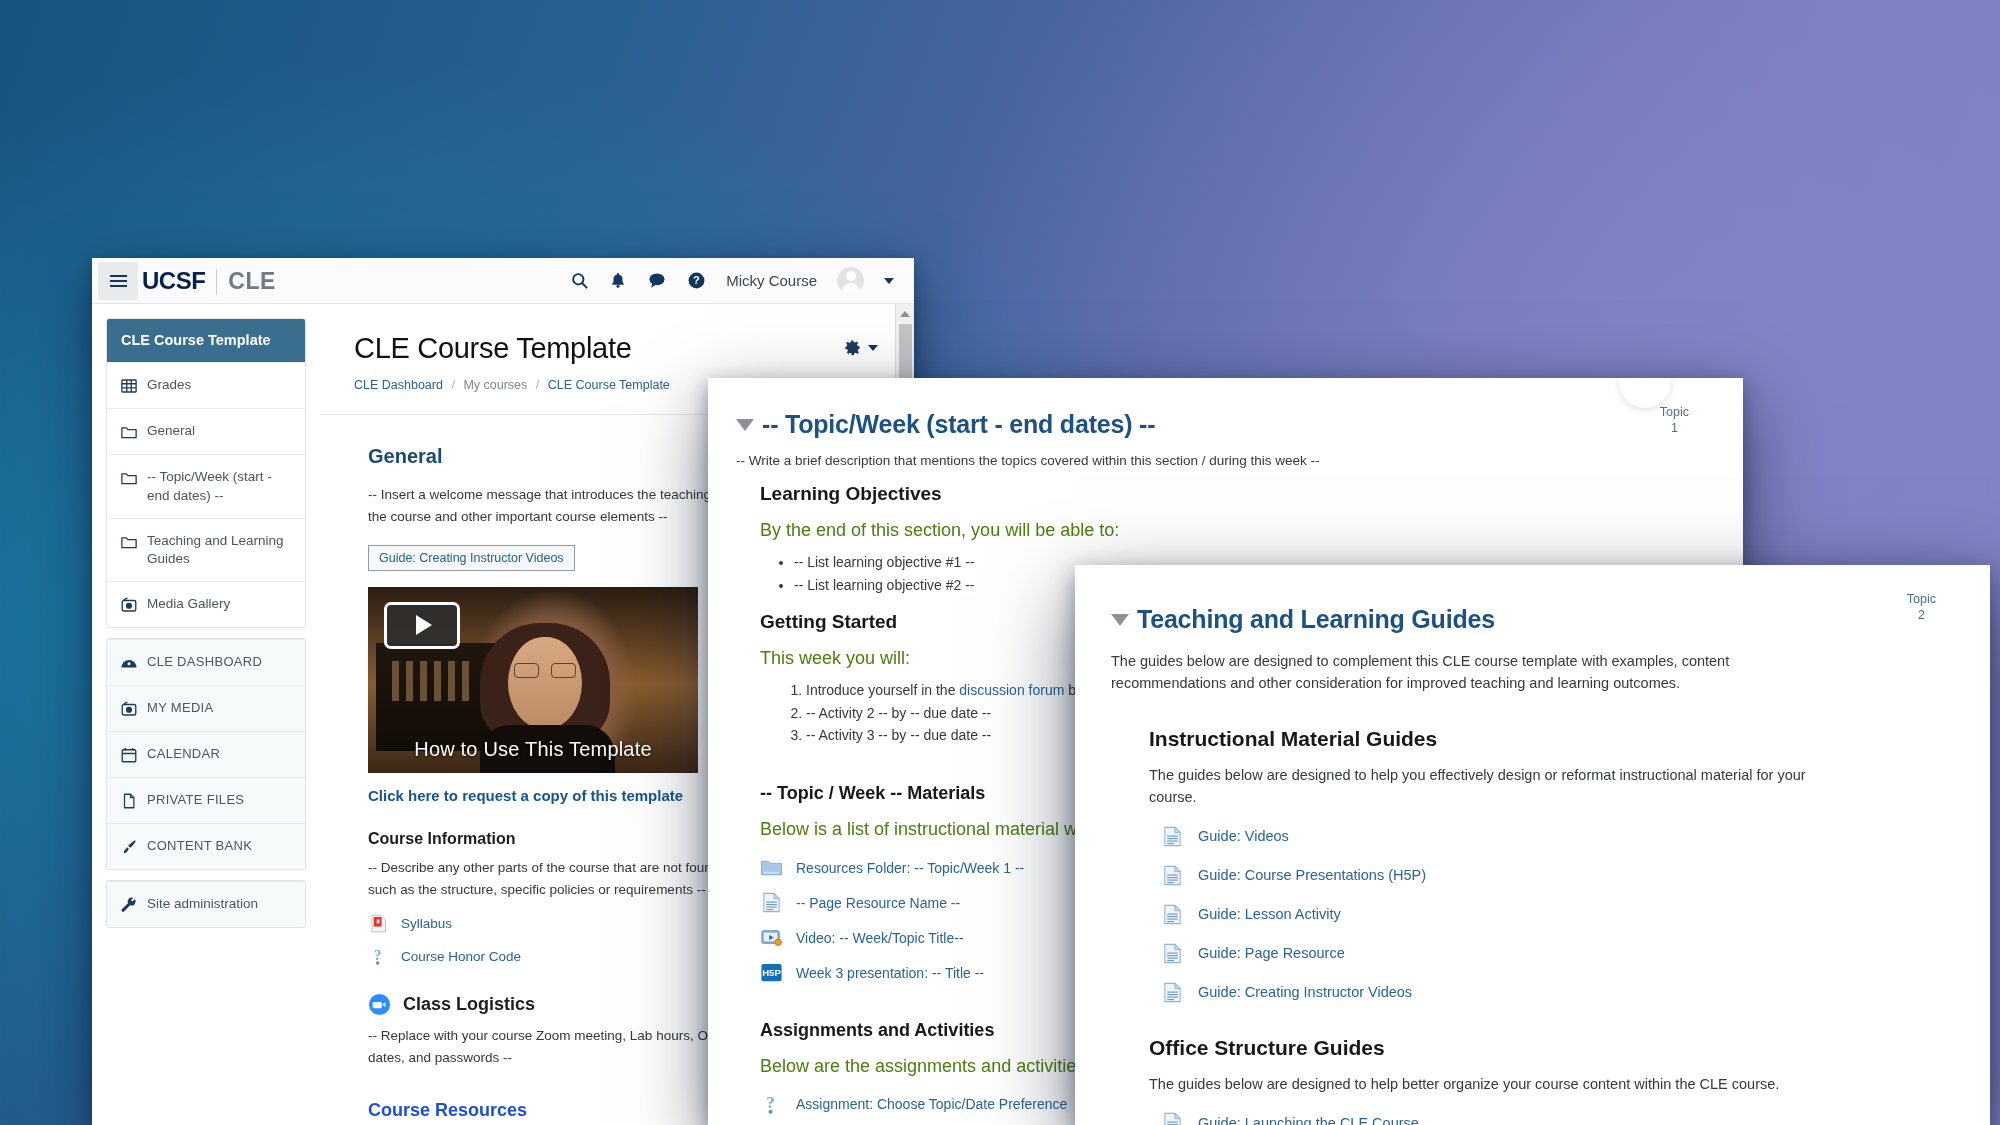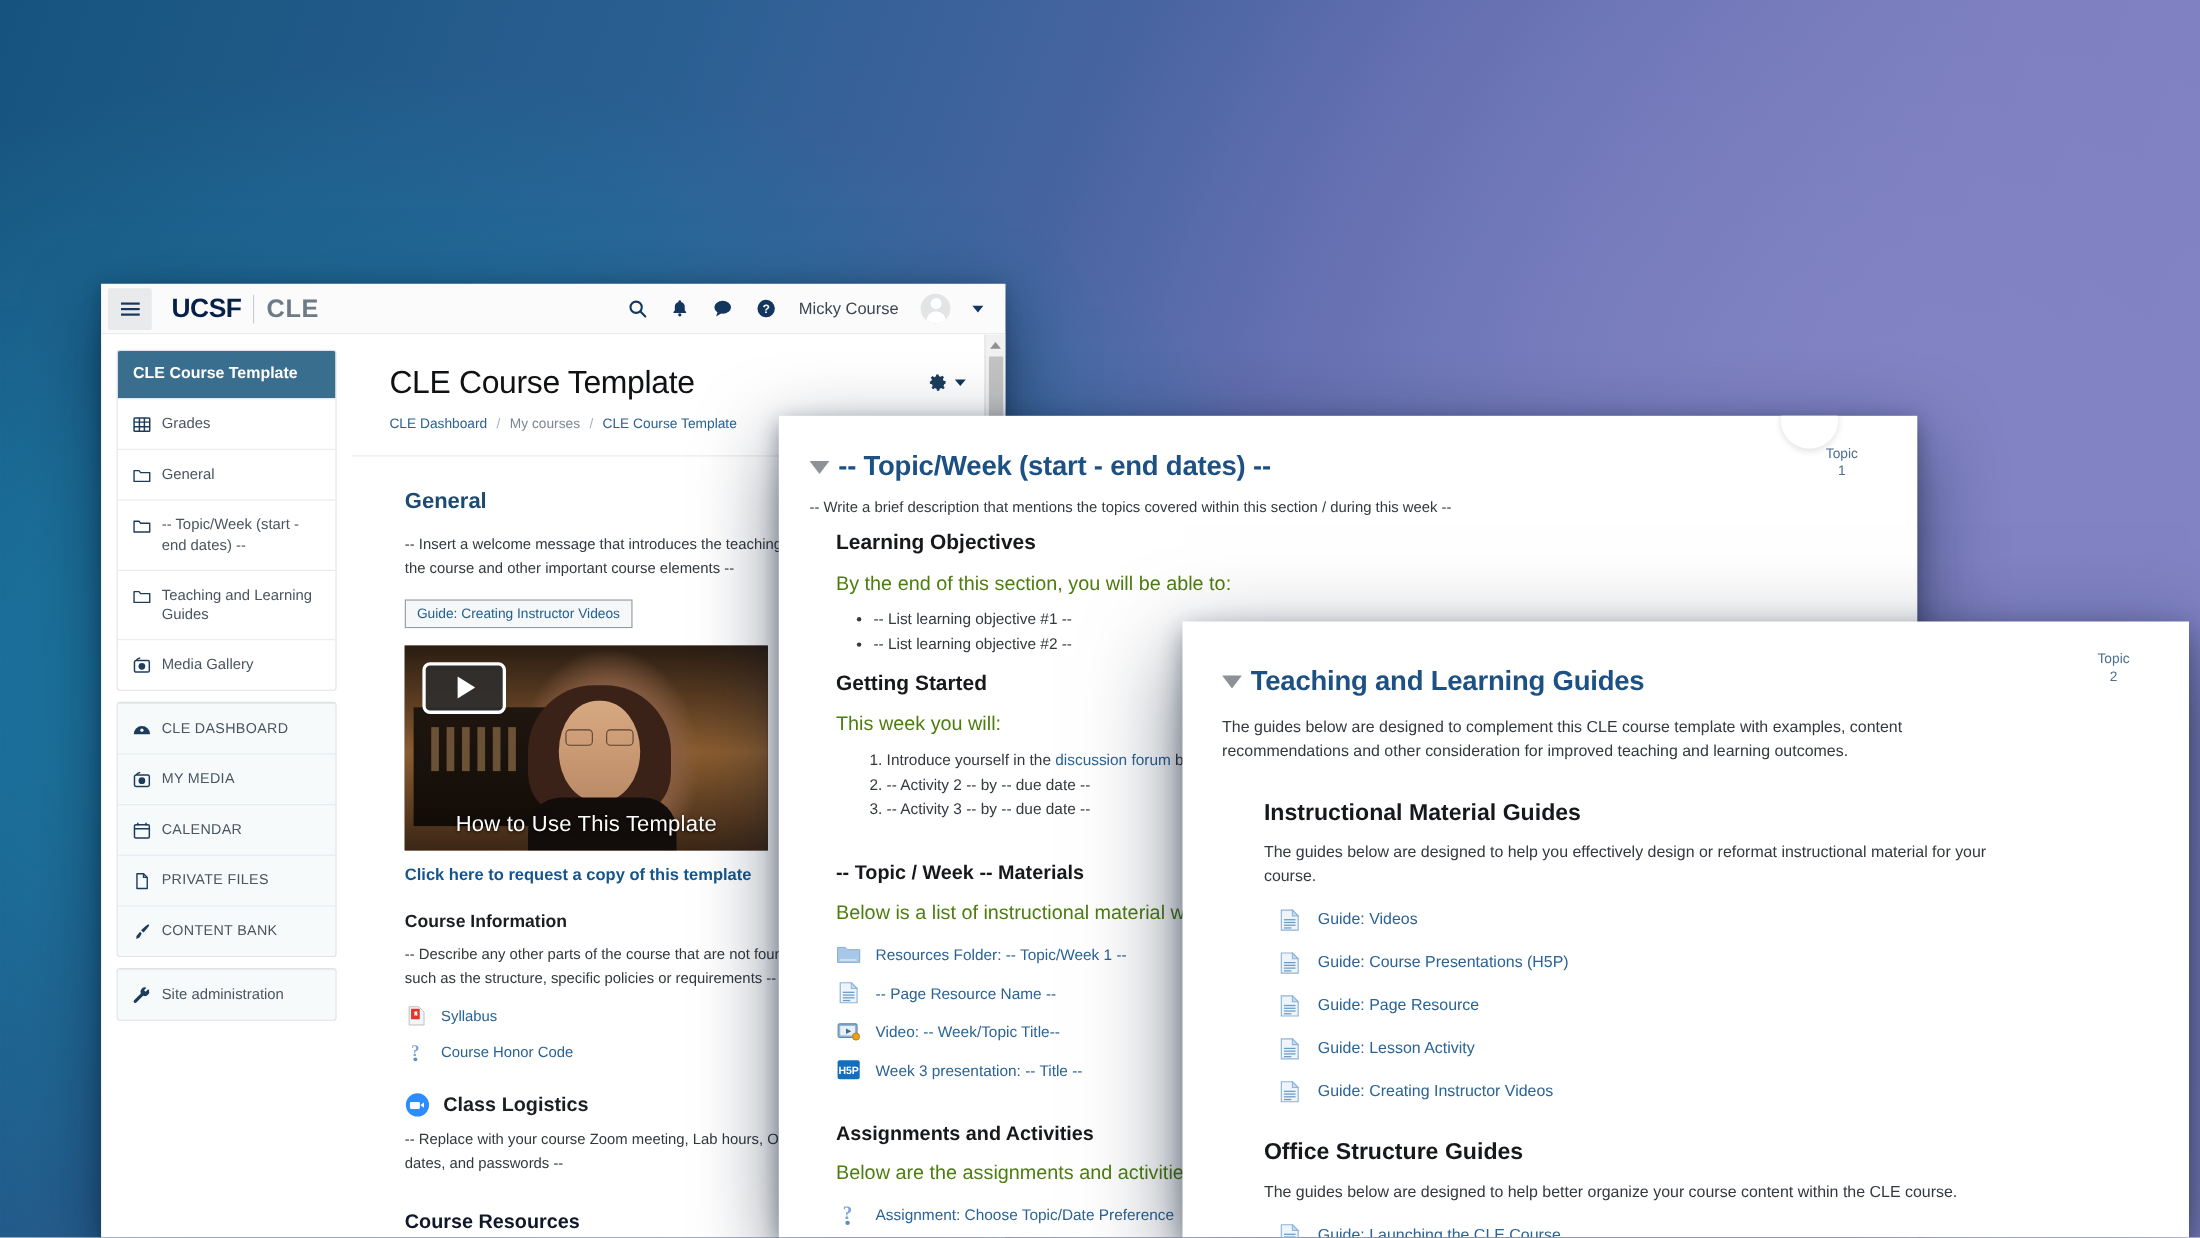--- a/index.html
+++ b/index.html
@@ -36,21 +36,21 @@
     display: flex; align-items: center; padding: 0 6px 0 0;
     position: relative;
   }
   .hamburger {
     width: 40px; height: 38px; margin-left: 6px;
     background: #e9eaec; border-radius: 2px;
     display: flex; align-items: center; justify-content: center;
     flex-direction: column; gap: 3px; cursor: pointer;
   }
   .hamburger i { display:block; width: 17px; height: 2px; background: #16365c; }
-  .brand { display:flex; align-items:center; gap:11px; margin-left: 18px; }
+  .brand { display:flex; align-items:flex-end; gap:11px; margin-left: 4px; }
   .brand-ucsf {
     font-family: "Liberation Sans", sans-serif;
     font-weight: 700; font-size: 24px; letter-spacing: -0.5px;
     color: #052049;
   }
   .brand-sep { width:1px; height:26px; background:#c9ccd1; }
   .brand-cle { font-size: 23px; font-weight: 600; color: #6e7a86; letter-spacing: .5px; }
   .top-right { margin-left:auto; display:flex; align-items:center; gap: 20px; padding-right: 14px; }
   .ticon { color:#13365e; display:flex; align-items:center; cursor:pointer; }
   .uname { font-size: 15px; color:#3b4650; }
@@ -145,21 +145,21 @@
     text-shadow: 0 1px 3px rgba(0,0,0,.9);
   }
   .blue-link-bold {
     display:block; margin-top: 14px; font-size:15px; font-weight:700; color:#16558c; white-space:nowrap;
   }
   .sub-h { font-size:16px; color:#1a1d21; font-weight:600; margin: 26px 0 9px; }
   .res-row { display:flex; align-items:center; gap:12px; margin-top: 12px; }
   .res-row a { font-size:13.5px; color:#2a6395; text-decoration:none; }
   .zoom-head { display:flex; align-items:center; gap:12px; margin: 26px 0 9px; }
   .zoom-head span { font-size:18px; font-weight:600; color:#1a1d21; }
-  .sec-h2 { font-size: 18px; color:#0f172a; font-weight:600; margin-top: 30px; }
+  .sec-h2 { font-size: 18px; color:#1d4ed8; font-weight:600; margin-top: 30px; }
 
   .scroll-track {
     position:absolute; right:0; top:0; width:19px; height:100%;
     background:#f1f1f1; border-left:1px solid #dcdcdc;
   }
   .scroll-up {
     height:19px; display:flex;align-items:center;justify-content:center;background:#f1f1f1;
   }
   .scroll-up i { width:0;height:0;border-left:5px solid transparent;border-right:5px solid transparent;border-bottom:6px solid #8f8f8f;}
   .scroll-thumb {
@@ -631,36 +631,36 @@
             <path d="M4 2.5h10.5L20 8v13.5H4z" fill="#eef4fa" stroke="#8fb4d6" stroke-width="1.1"></path>
             <path d="M14.5 2.5V8H20z" fill="#c6dcef" stroke="#8fb4d6" stroke-width="1"></path>
             <g fill="#6b9cc6">
               <rect x="6.5" y="11" width="11" height="1.2"></rect>
               <rect x="6.5" y="13.6" width="11" height="1.2"></rect>
               <rect x="6.5" y="16.2" width="11" height="1.2"></rect>
               <rect x="6.5" y="18.8" width="7" height="1.2"></rect>
             </g>
           </svg>
         </span>
-      <a>Guide: Page Resource</a>
+      <a>Guide: Lesson Activity</a>
     </div>
     <div class="fr-row">
       <span>
           <svg class="ico22" viewBox="0 0 24 24">
             <path d="M4 2.5h10.5L20 8v13.5H4z" fill="#eef4fa" stroke="#8fb4d6" stroke-width="1.1"></path>
             <path d="M14.5 2.5V8H20z" fill="#c6dcef" stroke="#8fb4d6" stroke-width="1"></path>
             <g fill="#6b9cc6">
               <rect x="6.5" y="11" width="11" height="1.2"></rect>
               <rect x="6.5" y="13.6" width="11" height="1.2"></rect>
               <rect x="6.5" y="16.2" width="11" height="1.2"></rect>
               <rect x="6.5" y="18.8" width="7" height="1.2"></rect>
             </g>
           </svg>
         </span>
-      <a>Guide: Lesson Activity</a>
+      <a>Guide: Page Resource</a>
     </div>
     <div class="fr-row">
       <span>
           <svg class="ico22" viewBox="0 0 24 24">
             <path d="M4 2.5h10.5L20 8v13.5H4z" fill="#eef4fa" stroke="#8fb4d6" stroke-width="1.1"></path>
             <path d="M14.5 2.5V8H20z" fill="#c6dcef" stroke="#8fb4d6" stroke-width="1"></path>
             <g fill="#6b9cc6">
               <rect x="6.5" y="11" width="11" height="1.2"></rect>
               <rect x="6.5" y="13.6" width="11" height="1.2"></rect>
               <rect x="6.5" y="16.2" width="11" height="1.2"></rect>

